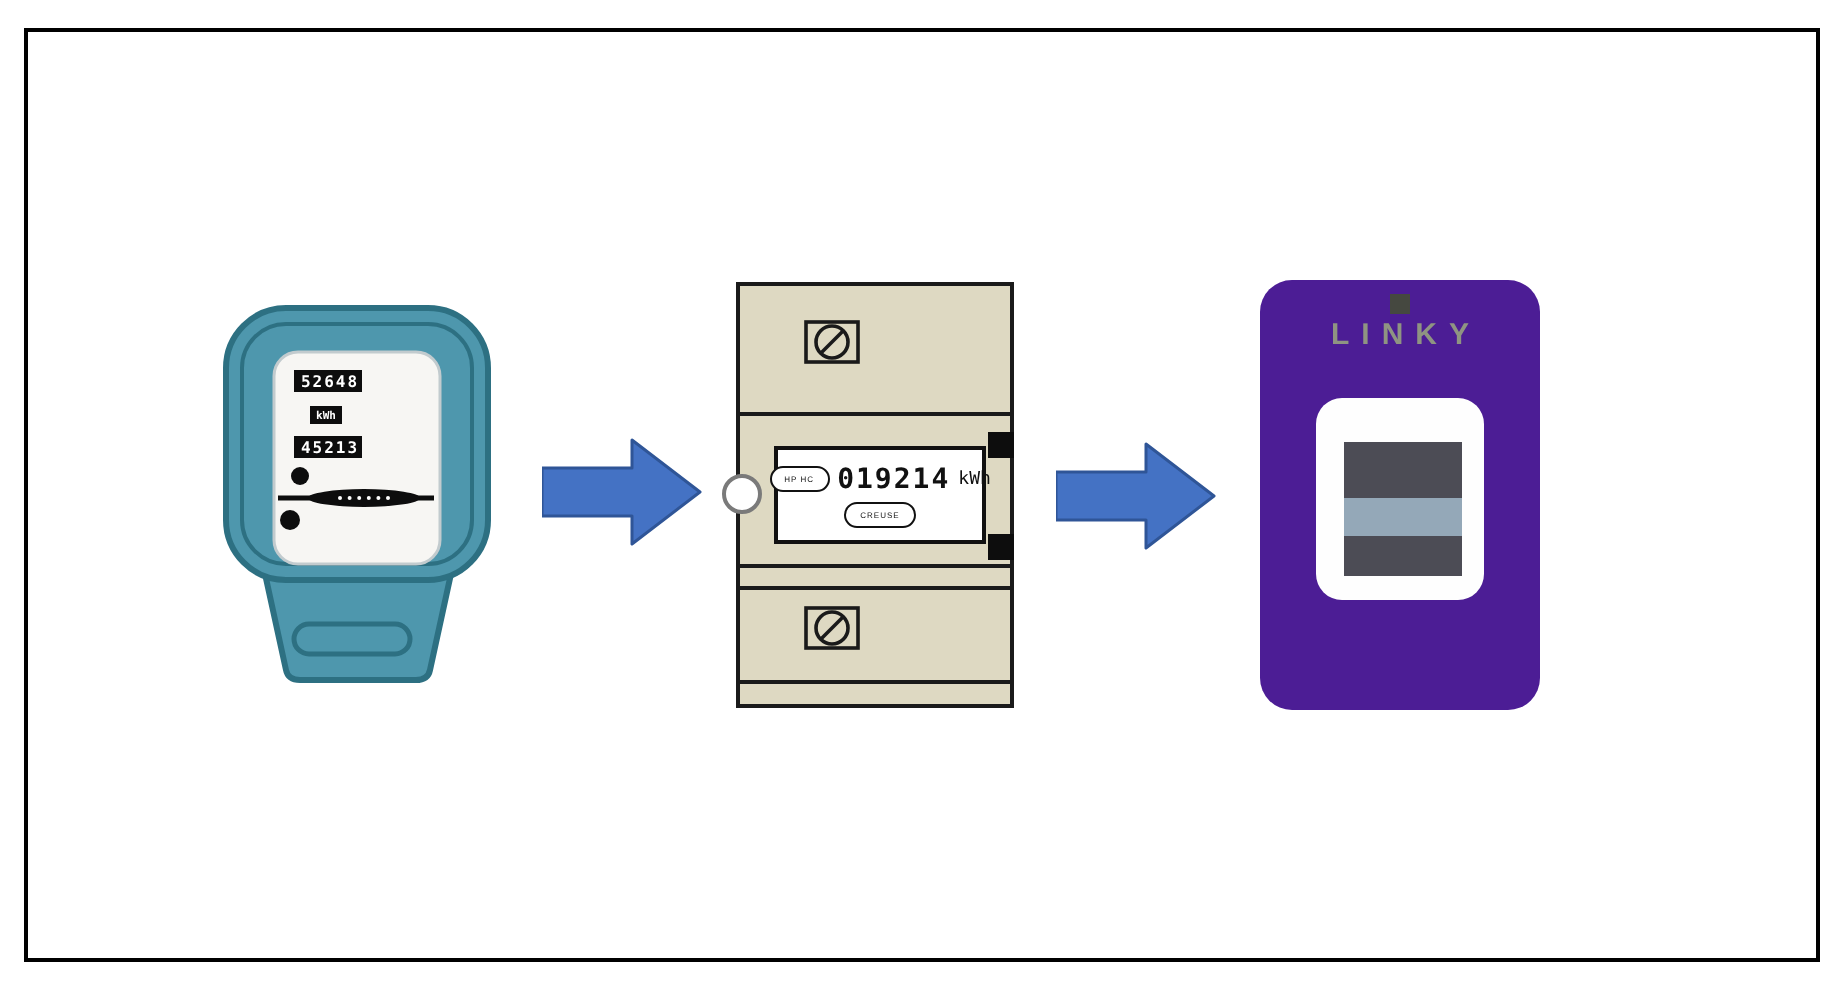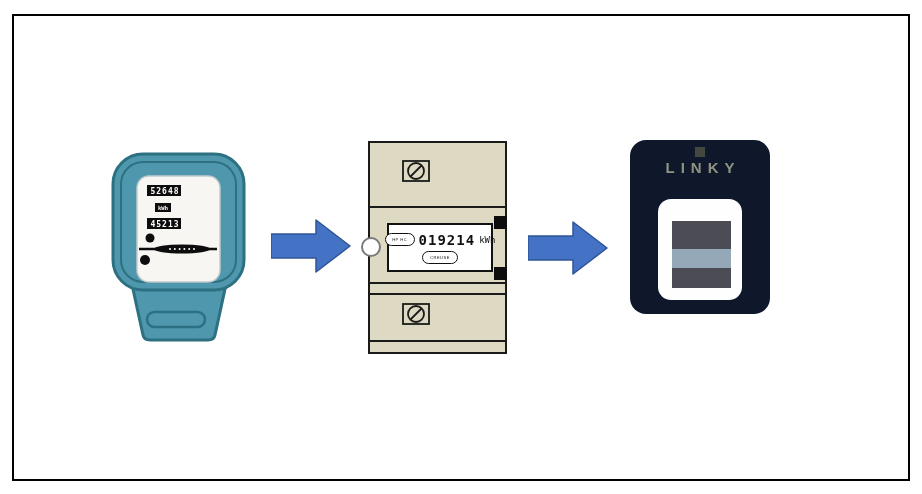--- a/index.html
+++ b/index.html
@@ -33,21 +33,21 @@
   .pill-btn{width:34px;height:11px;margin-top:3px;}
   .mid-reading{font-family:"DejaVu Sans Mono",monospace;font-size:14px;font-weight:600;
                letter-spacing:1px;color:#111;}
   .mid-unit{font-size:9px;color:#111;font-family:"DejaVu Sans Mono",monospace;}
   .side-circle{position:absolute;left:-9px;top:94px;width:16px;height:16px;border-radius:50%;
                background:#fff;border:2.5px solid #7a7a7a;}
   .blk-sq{position:absolute;right:-2px;width:13px;height:13px;background:#0d0d0d;}
   .sq-top{top:73px;} .sq-bottom{top:124px;}
 
   
-  .linky{position:absolute;left:630px;top:140px;width:140px;height:174px;background:#0f172a;
+  .linky{position:absolute;left:630px;top:140px;width:140px;height:215px;background:#4c1d95;
          border-radius:16px;}
   .linky-led{position:absolute;left:65px;top:7px;width:10px;height:10px;background:#454840;}
   .linky-brand{position:absolute;left:0;right:0;top:19px;text-align:center;font-size:15px;
                font-weight:bold;letter-spacing:6px;text-indent:6px;color:#8F9482;}
   .linky-panel{position:absolute;left:28px;top:59px;width:84px;height:101px;background:#FEFEFE;
                border-radius:13px;}
   .linky-screen{position:absolute;left:14px;top:22px;width:59px;height:67px;display:flex;
                 flex-direction:column;}
   .band-dark1{height:28px;background:#4C4C55;}
   .band-light{height:19px;background:#94A8B8;}

